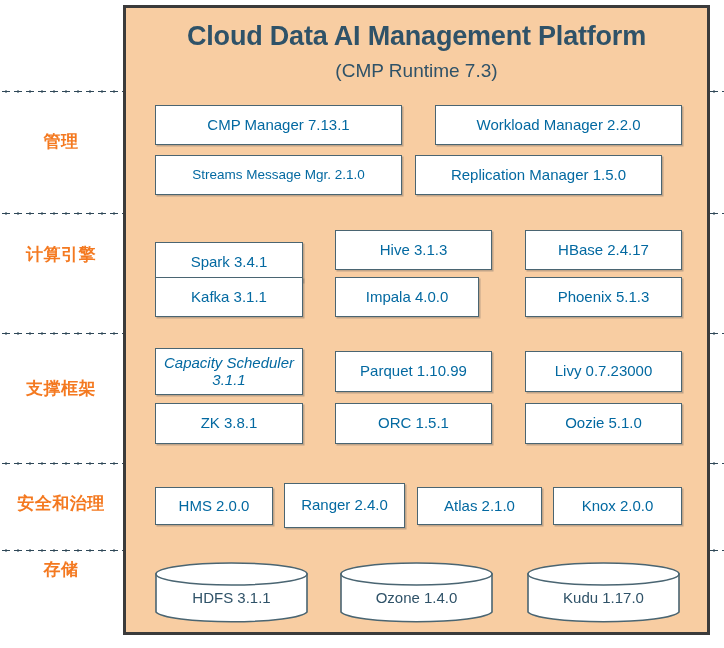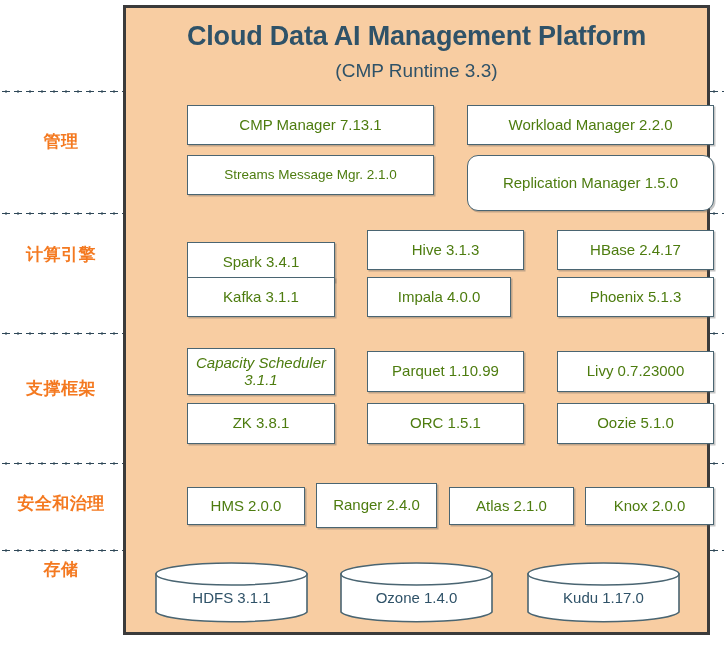--- a/index.html
+++ b/index.html
@@ -23,22 +23,22 @@
     background:#F8CDA2;border:3px solid #3b3b3b;border-radius:0;box-sizing:border-box;}
 
   #title{position:absolute;left:0;top:13px;width:100%;text-align:center;
     color:#2f5268;font-size:27px;font-weight:bold;letter-spacing:-.2px;}
   #subtitle{position:absolute;left:0;top:52px;width:100%;text-align:center;
     color:#2f5268;font-size:19px;}
 
   
   .box{position:absolute;background:#ffffff;border:1.6px solid #4a6572;
     box-sizing:border-box;display:flex;align-items:center;justify-content:center;
-    text-align:center;color:#4d7c0f;font-size:15px;line-height:1.12;
-    box-shadow:1.5px 1.5px 0 rgba(90,90,90,.35);margin-left:32px;}
+    text-align:center;color:#0369a1;font-size:15px;line-height:1.12;
+    box-shadow:1.5px 1.5px 0 rgba(90,90,90,.35);}
   .box.small{font-size:13.5px;}
 
   
   .cyl{position:absolute;}
   .cyl svg{position:absolute;left:0;top:0;}
   .cyl .cyl-label{position:absolute;left:0;top:0;width:100%;height:100%;
     display:flex;align-items:center;justify-content:center;
     color:#2f5268;font-size:15px;padding-top:8px;box-sizing:border-box;}
 </style>
 </head>
@@ -53,27 +53,27 @@
   <div class="divider" style="top:549px"></div>
 
   <div class="side-label" style="top:130px">管理</div>
   <div class="side-label" style="top:243px">计算引擎</div>
   <div class="side-label" style="top:377px">支撑框架</div>
   <div class="side-label" style="top:492px">安全和治理</div>
   <div class="side-label" style="top:558px">存储</div>
 
   <div id="panel">
     <div id="title">Cloud Data AI Management Platform</div>
-    <div id="subtitle">(CMP Runtime 3.3)</div>
+    <div id="subtitle">(CMP Runtime 7.3)</div>
   </div>
 
   <div class="box" style="left:155px;top:105px;width:247px;height:40px;">CMP Manager 7.13.1</div>
   <div class="box" style="left:435px;top:105px;width:247px;height:40px;">Workload Manager 2.2.0</div>
   <div class="box small" style="left:155px;top:155px;width:247px;height:40px;">Streams Message Mgr. 2.1.0</div>
-  <div class="box" style="left:435px;top:155px;width:247px;height:56px;border-radius:11px;">Replication Manager 1.5.0</div>
+  <div class="box" style="left:415px;top:155px;width:247px;height:40px;">Replication Manager 1.5.0</div>
 
   <div class="box" style="left:155px;top:242px;width:148px;height:40px;">Spark 3.4.1</div>
   <div class="box" style="left:335px;top:230px;width:157px;height:40px;">Hive 3.1.3</div>
   <div class="box" style="left:525px;top:230px;width:157px;height:40px;">HBase 2.4.17</div>
   <div class="box" style="left:155px;top:277px;width:148px;height:40px;">Kafka 3.1.1</div>
   <div class="box" style="left:335px;top:277px;width:144px;height:40px;">Impala 4.0.0</div>
   <div class="box" style="left:525px;top:277px;width:157px;height:40px;">Phoenix 5.1.3</div>
 
   <div class="box" style="left:155px;top:348px;width:148px;height:47px;font-style:italic;">Capacity Scheduler 3.1.1</div>
   <div class="box" style="left:335px;top:351px;width:157px;height:41px;">Parquet 1.10.99</div>

